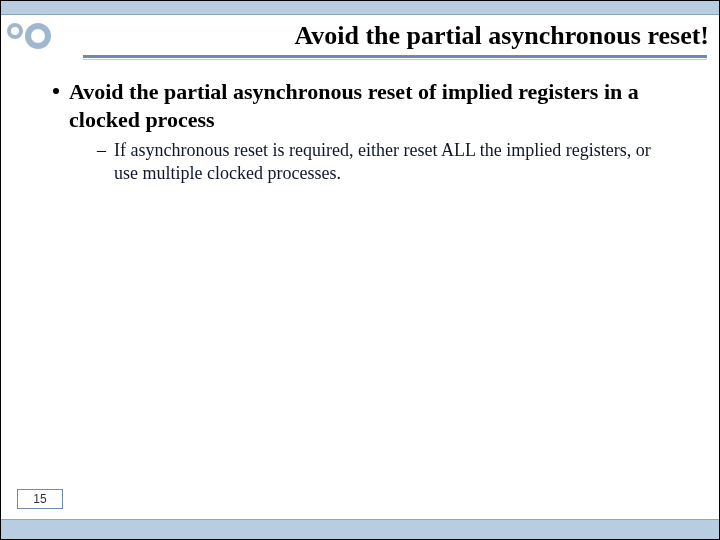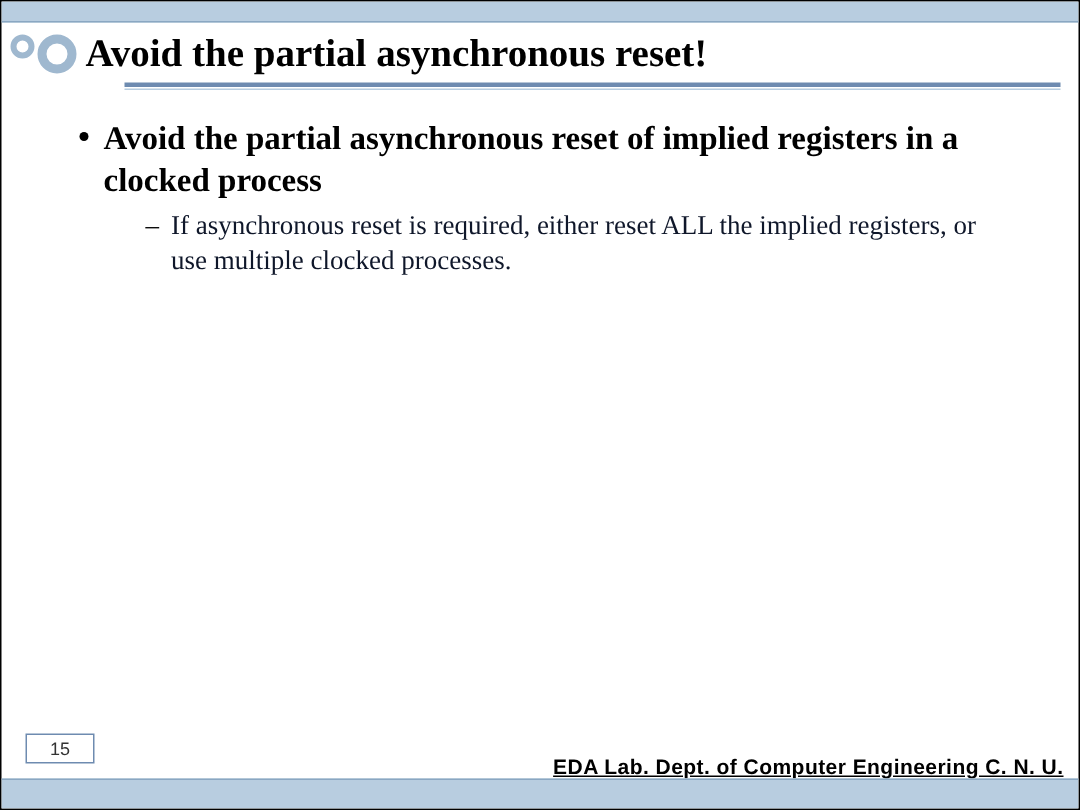--- a/index.html
+++ b/index.html
@@ -14,20 +14,21 @@
   .top-bar {
     height: 14px;
     background: #b8cde0;
     border-bottom: 1px solid #8aa7c2;
   }
   .title-row {
     display: flex;
     align-items: flex-end;
     padding: 6px 10px 0 6px;
     gap: 6px;
+    text-align: right;
   }
   .circles {
     display: flex;
     align-items: center;
     gap: 2px;
     padding-bottom: 4px;
   }
   .circle-small {
     width: 16px; height: 16px;
     border: 4px solid #9fb8cf;
@@ -156,15 +157,14 @@
         <div class="sub-row">
           <div class="dash">–</div>
           <div class="sub-text">If asynchronous reset is required, either reset ALL the implied registers, or use multiple clocked processes.</div>
         </div>
       </div>
     </div>
   </div>
 
   <div class="page-number-box">15</div>
 
-  <div class="footer-text">EDA Lab. Dept. of Computer Engineering C. N. U.</div>
   <div class="bottom-bar"></div>
 </div>
 
 </body></html>

